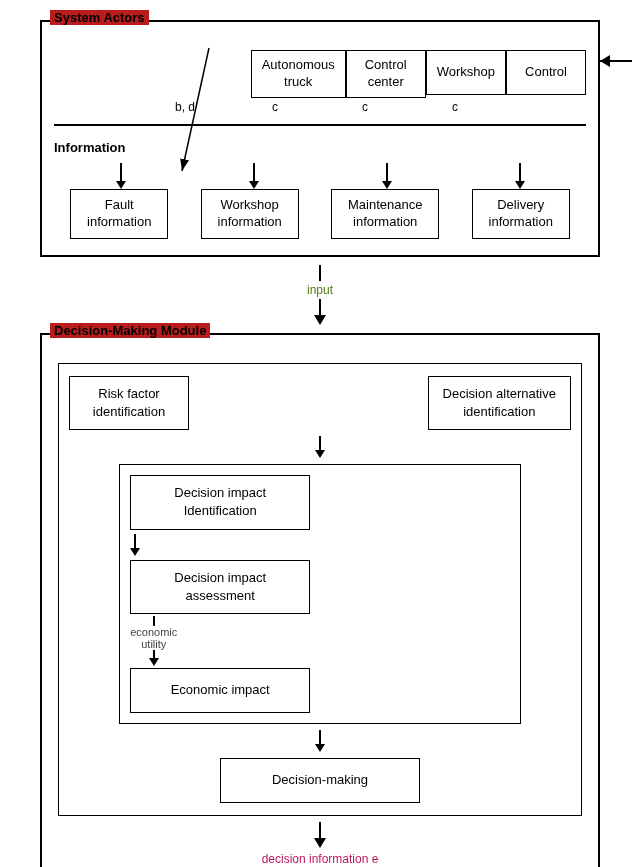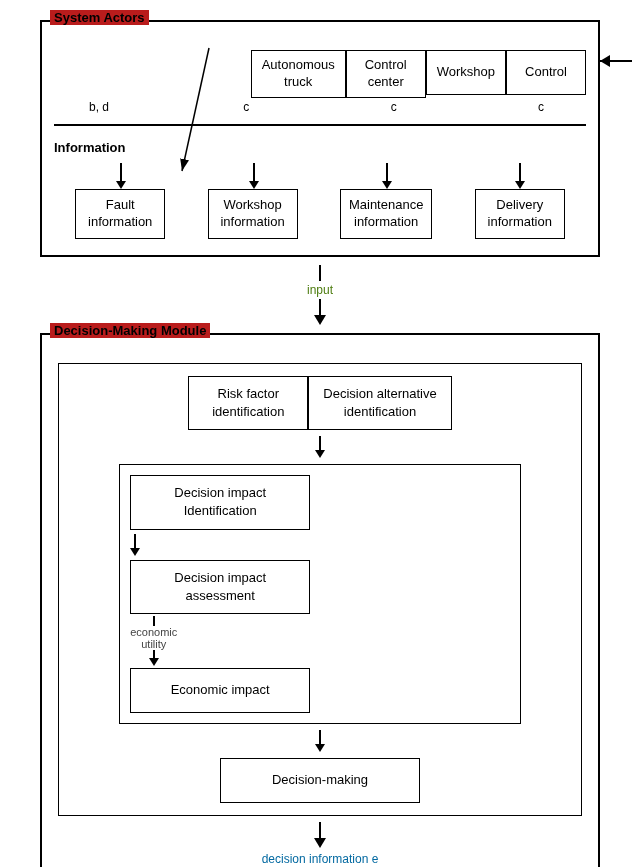--- a/index.html
+++ b/index.html
@@ -59,21 +59,21 @@
       width: 100%;
     }
     .info-item {
       display: flex;
       flex-direction: column;
       align-items: center;
       gap: 0;
     }
     .info-box {
       border: 1px solid #000;
-      padding: 6px 8px;
+      padding: 6px 16px;
       text-align: center;
       min-width: 90px;
       min-height: 50px;
       display: flex;
       align-items: center;
       justify-content: center;
       line-height: 1.3;
     }
     .dmm-box {
       border: 1px solid #000;
@@ -146,21 +146,21 @@
           </div>
         </div>
 
         <div class="actor-item">
           <div class="actor-box">
             <span>Control</span>
           </div>
         </div>
       </div>
 
-      <div style="display:flex; justify-content:space-between; width:100%; margin-top:2px; margin-bottom:0;">
+      <div style="display:flex; justify-content:center; width:100%; margin-top:2px; margin-bottom:0;">
         <span style="width:90px; text-align:center; font-size:12px;">b, d</span>
         <span style="width:90px; text-align:center; font-size:12px;">c</span>
         <span style="width:90px; text-align:center; font-size:12px;">c</span>
         <span style="width:90px; text-align:center; font-size:12px;">c</span>
       </div>
 
       <div style="width:100%; height:2px; background:#000; margin:10px 0 14px 0;"></div>
 
       <div style="font-weight:bold; font-size:13px; width:100%; margin-bottom:8px;">
         <span>Information</span>
@@ -234,21 +234,21 @@
     <span style="font-size:12px; color:#4d7c0f; margin:2px 0;">input</span>
     <div style="width:2px; height:16px; background:#000;"></div>
     <div style="width:0;height:0;border-left:6px solid transparent;border-right:6px solid transparent;border-top:10px solid #000;"></div>
   </div>
 
   <div class="combined-section-box" style="padding: 28px 16px 16px 16px;">
     <span class="section-label">Decision-Making Module</span>
 
     <div style="border:1px solid #000; width:100%; padding:12px 10px; display:flex; flex-direction:column; align-items:center; gap:0;">
 
-      <div style="display:flex; justify-content:center; width:100%; margin-bottom:0;">
+      <div style="display:flex; justify-content:space-between; width:100%; margin-bottom:0;">
         <div class="dmm-box">
           <span>Risk factor<br>identification</span>
         </div>
         <div class="dmm-box">
           <span>Decision alternative<br>identification</span>
         </div>
       </div>
 
       <div style="display:flex; flex-direction:column; align-items:center; margin:6px 0;">
         <div style="width:2px; height:14px; background:#000;"></div>
@@ -291,18 +291,18 @@
 
       <div class="dmm-box-wide" style="min-width:200px;">
         <span>Decision-making</span>
       </div>
 
     </div>
 
     <div style="display:flex; flex-direction:column; align-items:center; margin-top:6px;">
       <div style="width:2px; height:16px; background:#000;"></div>
       <div style="width:0;height:0;border-left:6px solid transparent;border-right:6px solid transparent;border-top:10px solid #000;"></div>
-      <span style="font-size:12px; color:#0369a1; margin-top:4px;">decision information e</span>
+      <span style="font-size:12px; color:#be185d; margin-top:4px;">decision information e</span>
     </div>
 
   </div>
 
 </div>
 
 </body></html>

